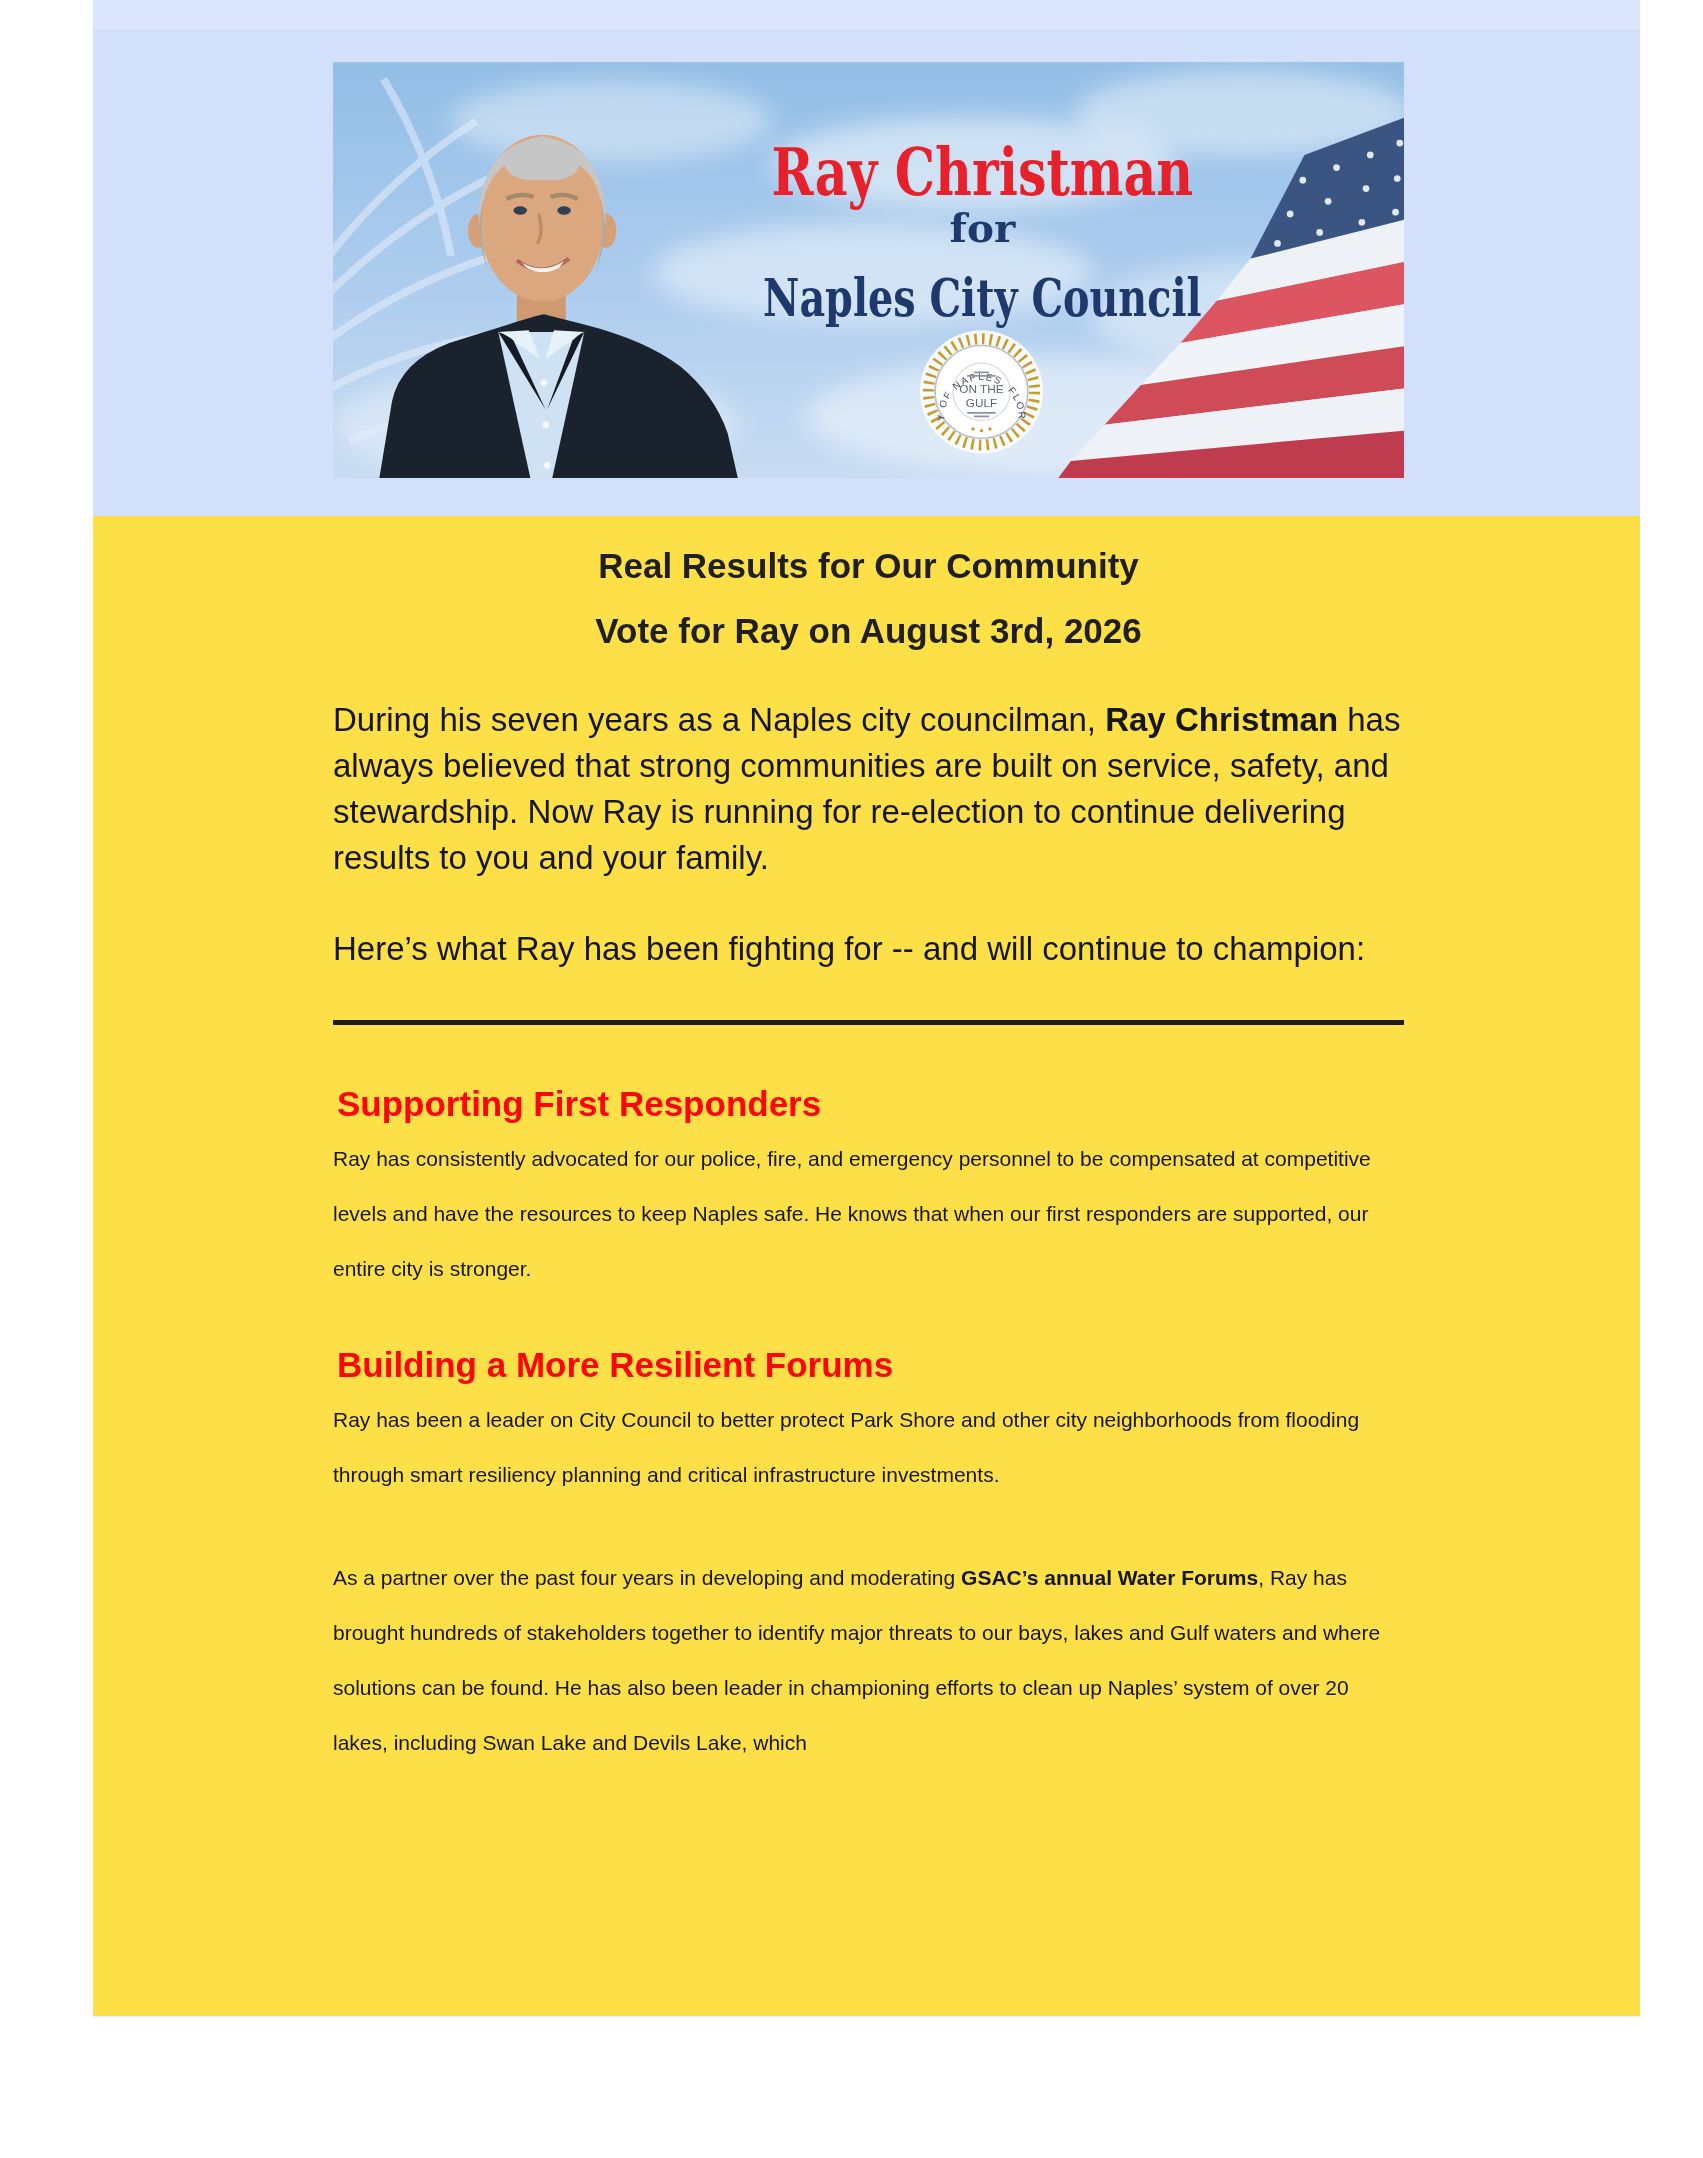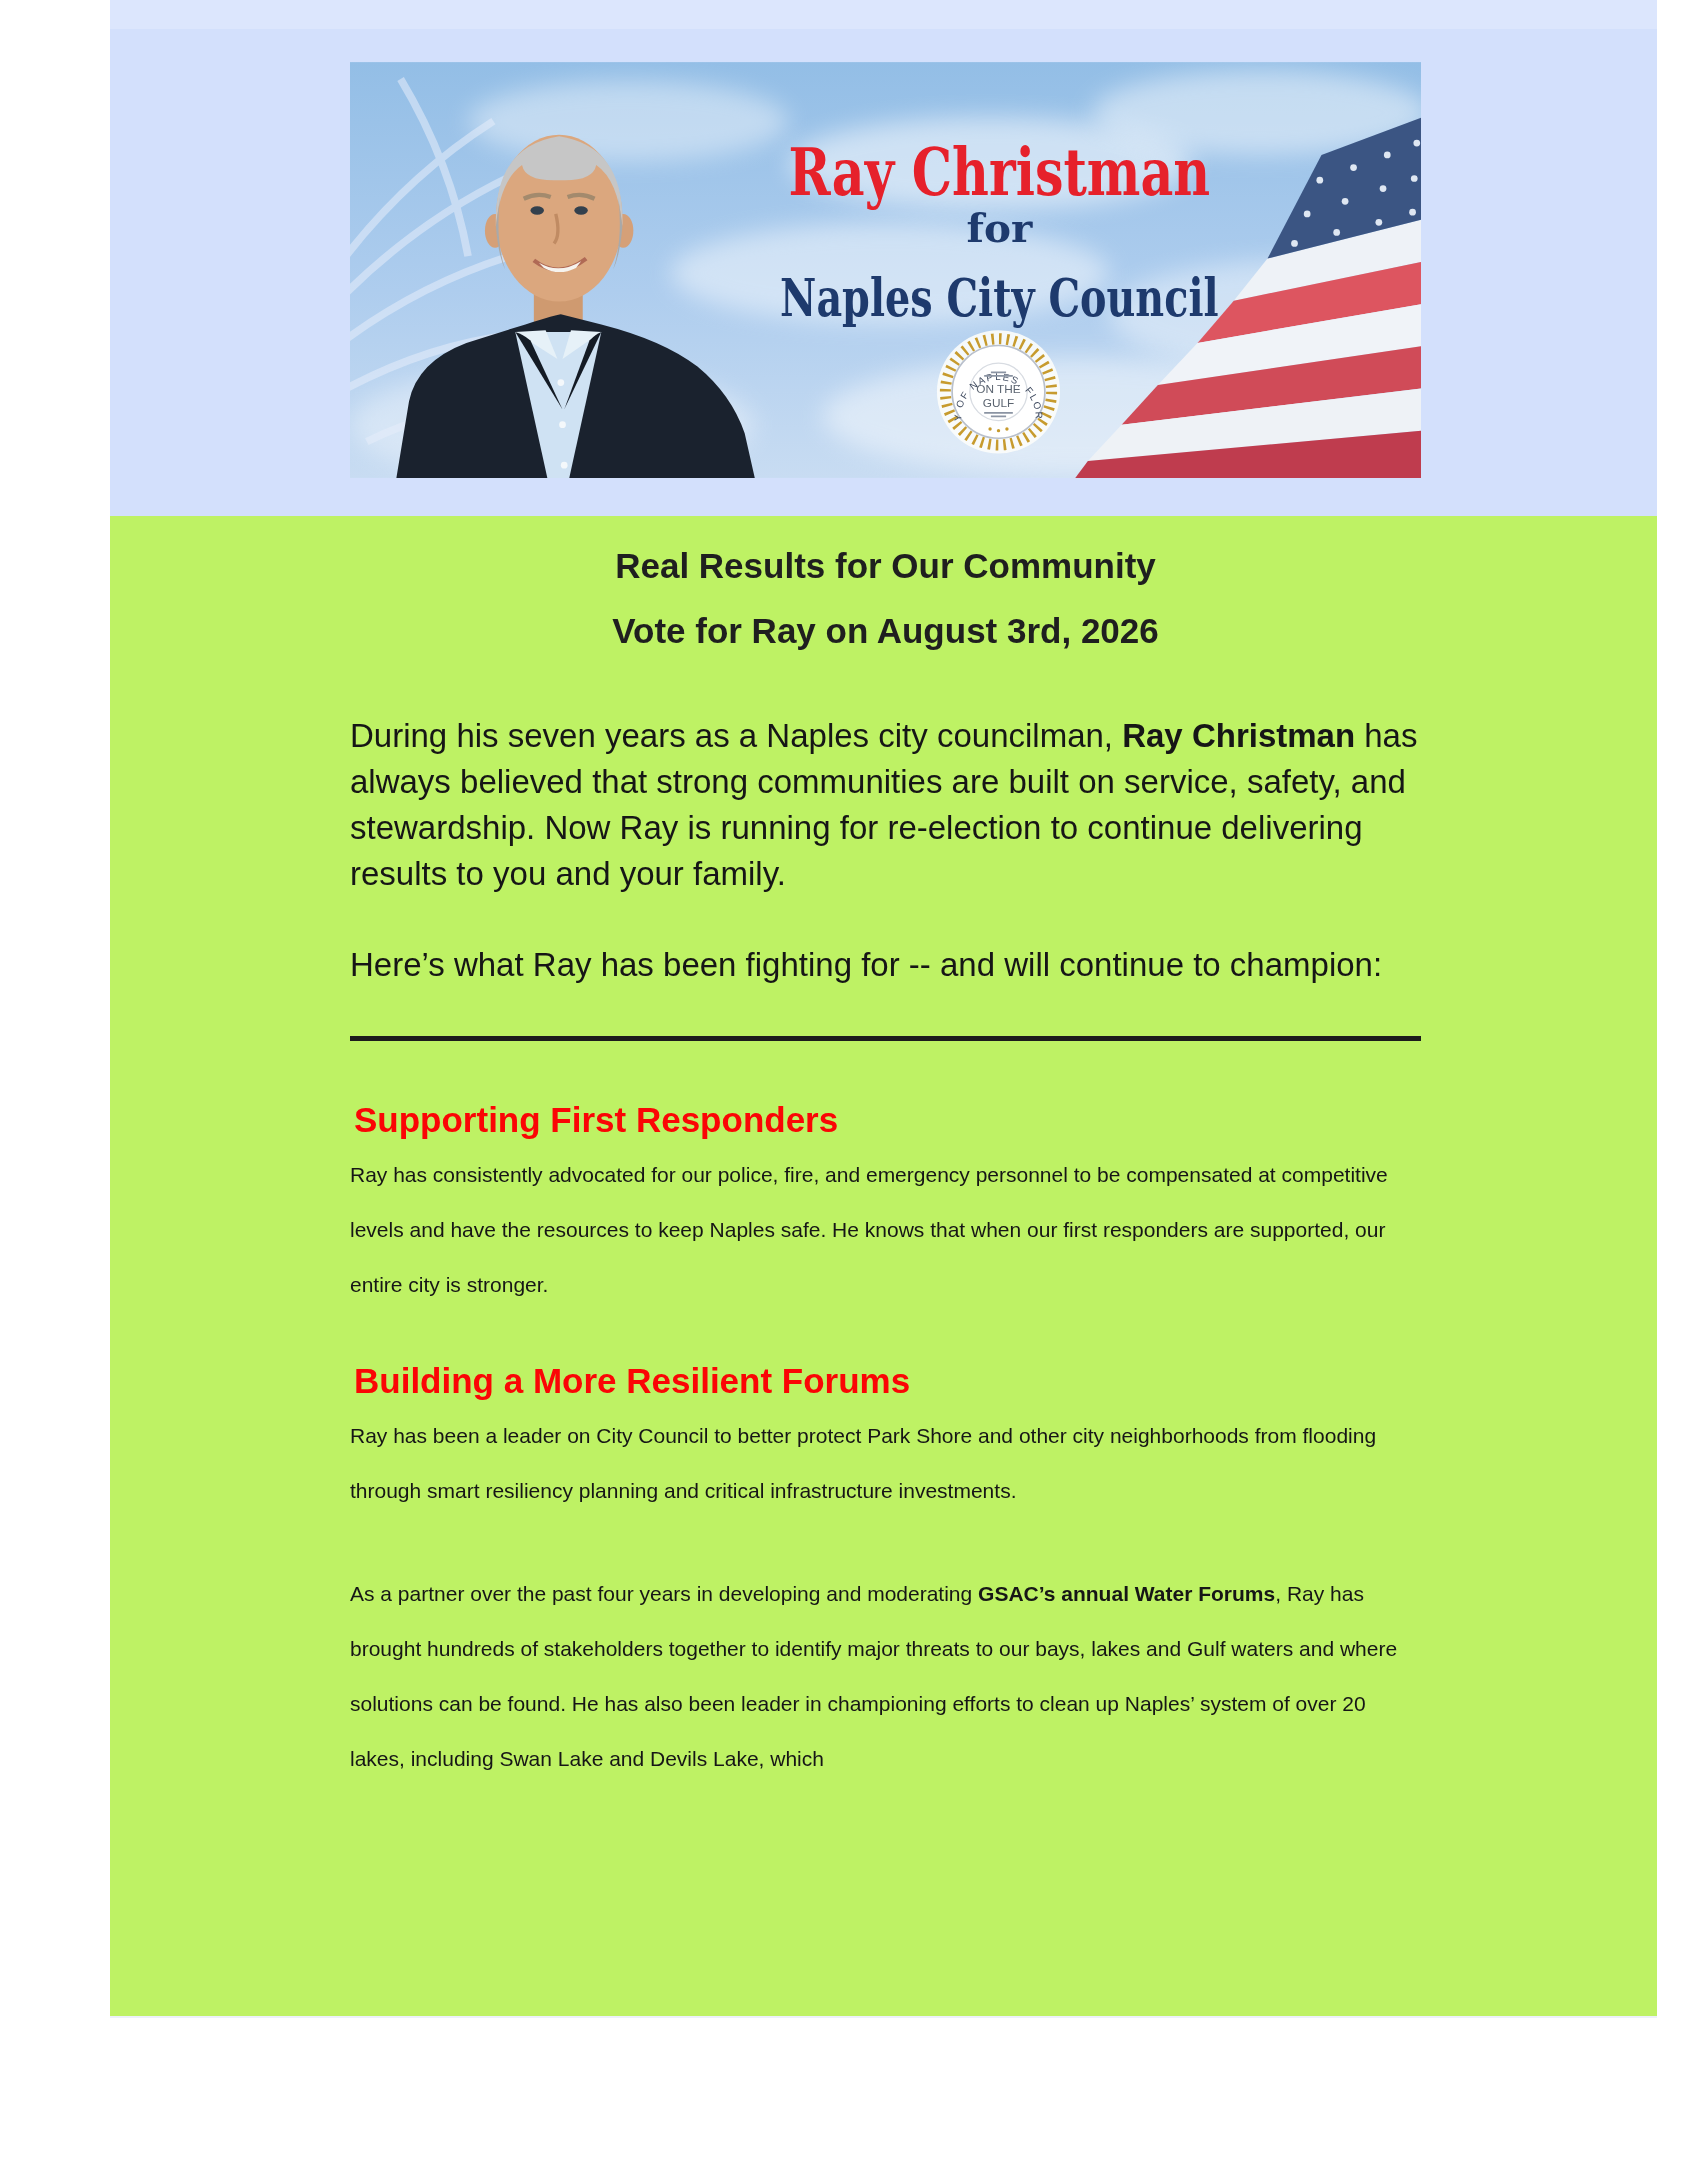--- a/index.html
+++ b/index.html
@@ -1,29 +1,29 @@
 <!DOCTYPE html>
 <html style="font-size:13.5px"><head>
 <meta charset="utf-8">
 <style>
   html,body{margin:0;padding:0;background:#ffffff;}
   body{width:1703px;height:2159px;position:relative;overflow:hidden;
        font-family:"Liberation Sans",sans-serif;color:#1b1b1b;}
-  .email-container{position:absolute;left:110px;top:0;width:1547px;height:2016px;
-       background:#bef264;border-bottom:2.5px solid #edf1f9;}
+  .email-container{position:absolute;left:93px;top:0;width:1547px;height:2016px;
+       background:#fde047;border-bottom:2.5px solid #edf1f9;}
   .blue-band{position:absolute;left:0;top:0;width:1547px;height:516px;background:#d3e0fc;}
   .blue-band-top{position:absolute;left:0;top:0;width:1547px;height:29px;background:#dce6fd;}
   .banner{position:absolute;left:240px;top:62px;width:1071px;height:416px;}
   .content{position:absolute;left:240px;top:516px;width:1071px;}
   .h-center{font-weight:bold;font-size:35px;line-height:46px;text-align:center;
        margin:0;color:#1f1f1f;}
   .h1a{margin-top:30px;} .h1b{margin-top:27px;} .h1c{margin-top:19.4px;}
   .para{font-size:33px;line-height:46px;margin:0;color:#161616;}
   .salutation{margin-top:44px;}
-  .intro{margin-top:59px;}
+  .intro{margin-top:43px;}
   .champion{margin-top:45px;}
   .divider{margin-top:48px;height:5px;background:#1c1c1c;width:1071px;}
   .section{margin-top:46px;}
   .section.first{margin-top:56px;}
   .section.third{margin-top:48px;}
   .sec-heading{font-size:35px;line-height:46px;font-weight:bold;color:#fb0505;margin:4px;}
   .sec-body{font-size:21px;line-height:55px;margin:0;color:#161616;}
   b{font-weight:bold;}
 </style>
 </head>

